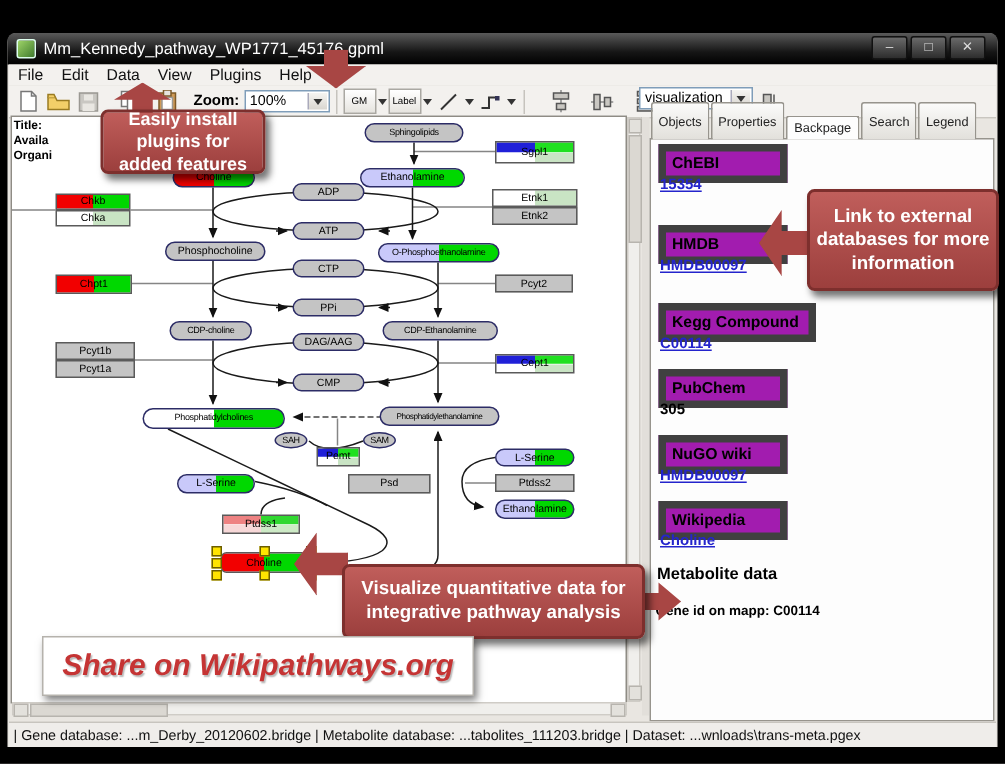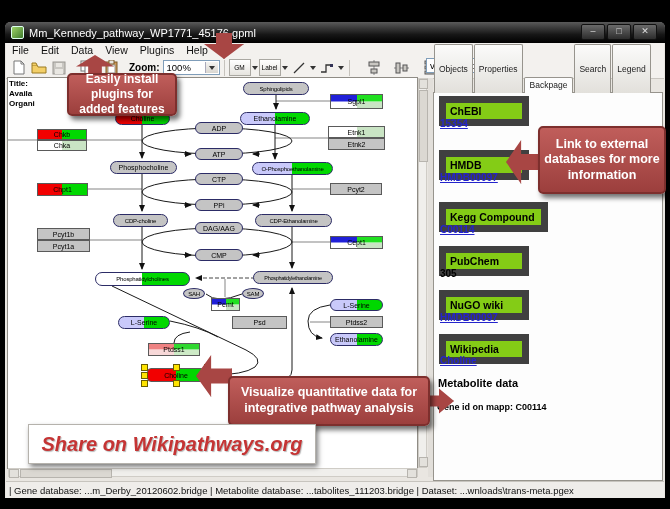--- a/index.html
+++ b/index.html
@@ -64,25 +64,25 @@
   .v-btn{width:7px;height:8px;}
   .v-thumb{width:7px;height:70px;background:#dbd8d2;border:1px solid #b7b4ae;margin-top:1px;}
   .h-btn{width:8px;height:7px;}
   .h-thumb{width:90px;height:7px;background:#dbd8d2;border:1px solid #b7b4ae;margin-left:1px;}
   .corner{left:418px;top:468px;width:9px;height:9px;background:#e9e6e1;}
   .splitter{left:428px;top:78px;width:5px;height:399px;background:#e2dfda;}
 
   
   .panel-tabs{left:434px;top:78px;height:15px;display:flex;align-items:flex-end;z-index:5;}
   .tab{font-size:8.5px;color:#222;background:linear-gradient(#fbfbfa,#e2e0db);border:1px solid #97948d;
-       border-bottom:none;border-radius:2px 2px 0 0;padding:19px 4px;margin-right:1px;}
+       border-bottom:none;border-radius:2px 2px 0 0;padding:7px 4px;margin-right:1px;}
   .tab.active{background:#fdfdfd;padding:2px 5px 3px;position:relative;z-index:6;}
   .panel-body{left:433px;top:92px;width:230px;height:389px;background:#fdfdfd;border:1px solid #97948d;box-sizing:border-box;}
-  .sechdr{position:absolute;left:5px;min-width:66px;padding:2px 6px 2px 4px;border:7px solid #404040;
-          background:#84cc16;font-weight:bold;font-size:10.5px;color:#000;}
+  .sechdr{position:absolute;left:5px;min-width:66px;padding:2px 6px 2px 4px;border:5px solid #404040;
+          background:#a21caf;font-weight:bold;font-size:10.5px;color:#000;}
   .seclink{position:absolute;left:6px;font-size:10px;font-weight:bold;color:#2424cc;text-decoration:underline;}
   .secplain{position:absolute;left:6px;font-size:10px;font-weight:bold;color:#000;text-decoration:none;}
   .exphead{position:absolute;left:4px;font-size:11px;font-weight:bold;color:#000;}
   .mapplabel{position:absolute;left:3px;font-size:9px;font-weight:bold;color:#000;}
   table.expr{position:absolute;left:3px;top:319px;border-collapse:separate;border-spacing:2px;
              border:1px solid #3a3a3a;background:#fdfdfd;}
   table.expr td{border:1px solid #5a5a5a;font-size:8.5px;font-weight:bold;text-align:center;
                 width:56px;height:12px;padding:0 2px;}
   table.expr td.v{width:46px;}
 

